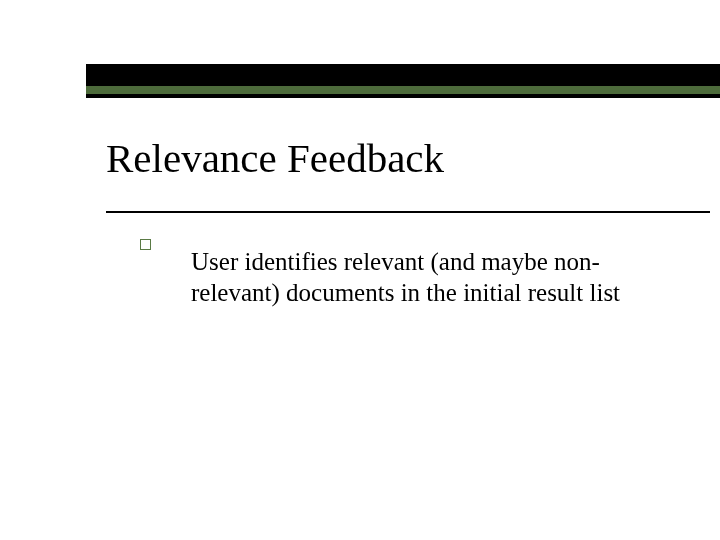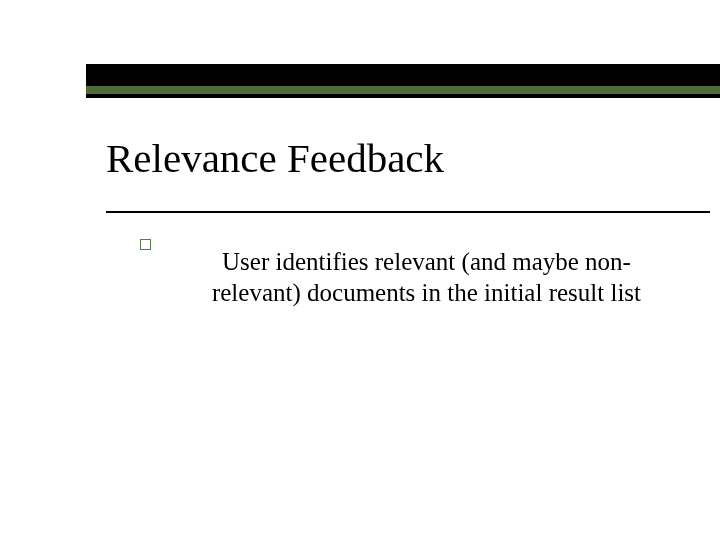--- a/index.html
+++ b/index.html
@@ -56,21 +56,20 @@
     left: 42px;
     right: 42px;
   }
   .bullet-list {
     list-style: none;
   }
   .bullet-item {
     display: flex;
     align-items: flex-start;
     margin-bottom: 4px;
-    text-align: center;
   }
   .bullet-marker {
     flex: 0 0 auto;
     width: 11px;
     height: 11px;
     border: 1.5px solid #5a7a45;
     margin-top: 9px;
     margin-right: 24px;
     margin-left: 2px;
   }

